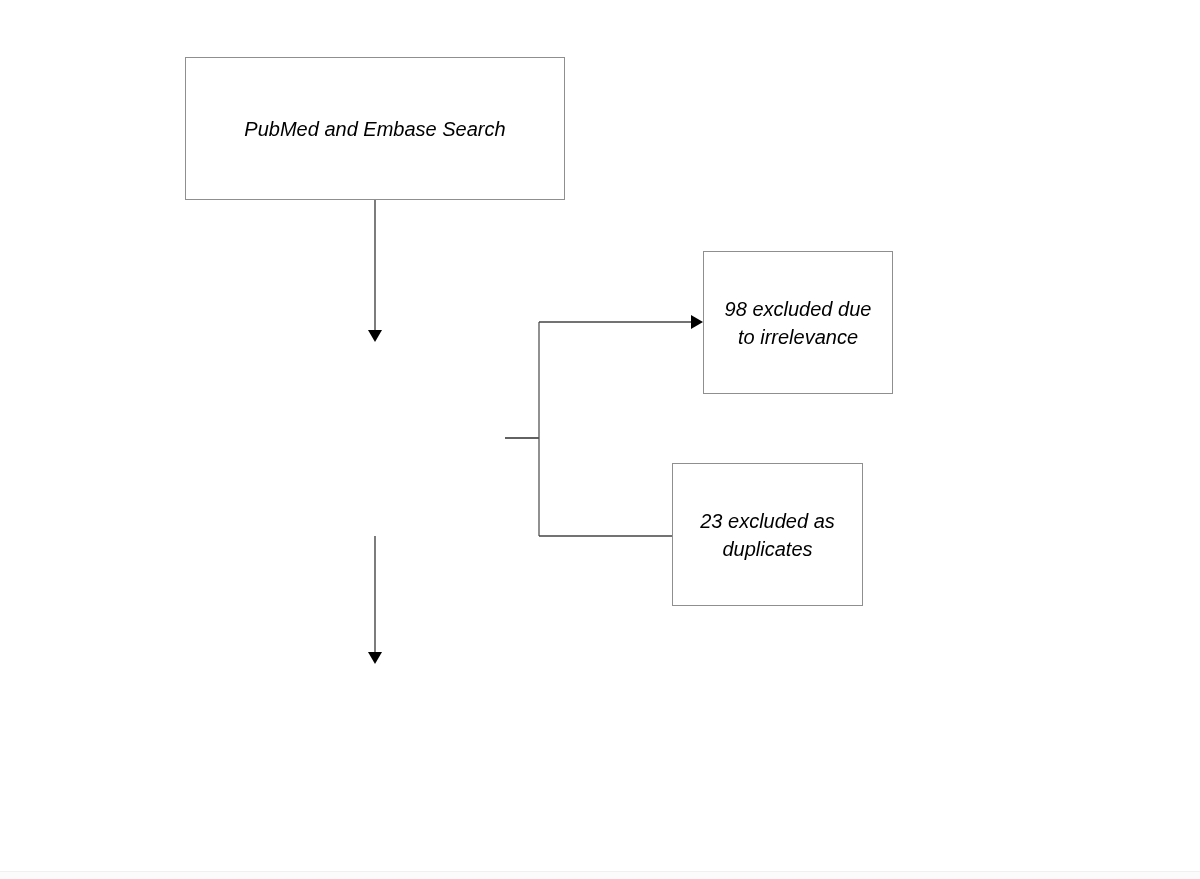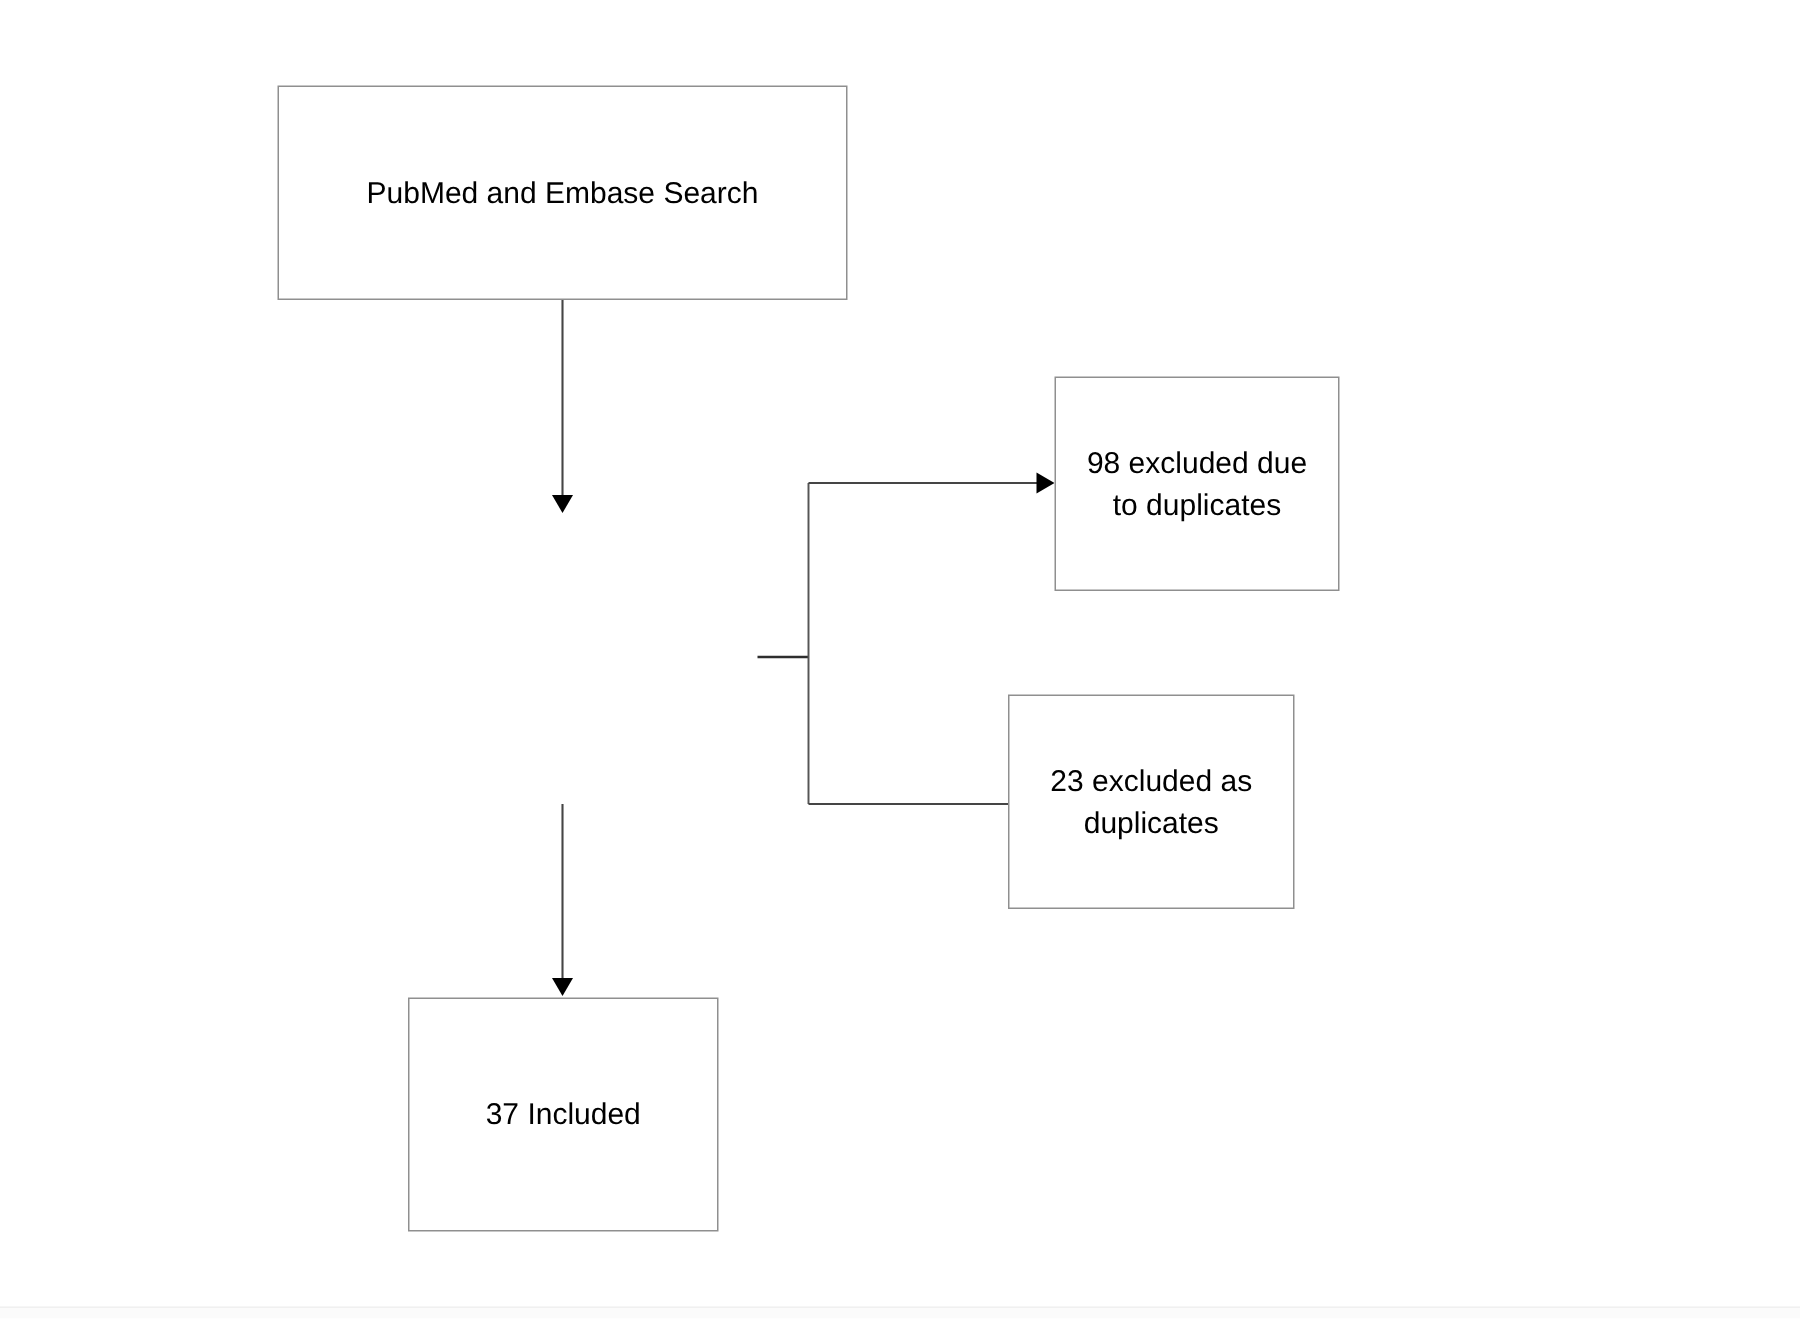--- a/index.html
+++ b/index.html
@@ -33,20 +33,21 @@
     align-items: center;
     justify-content: center;
     text-align: center;
     font-size: 20px;
     line-height: 28px;
     color: #000000;
   }
   .node .line {
     display: block;
     white-space: nowrap;
+    font-style: italic;
   }
   .node-search   { left: 185px; top: 57px;  width: 380px; height: 143px; }
   .node-results  { left: 246px; top: 342px; width: 260px; height: 194px; }
   .node-excl-irr { left: 703px; top: 251px; width: 190px; height: 143px; }
   .node-excl-dup { left: 672px; top: 463px; width: 191px; height: 143px; }
   .node-included { left: 272px; top: 665px; width: 207px; height: 156px; }
   .bottom-strip {
     position: absolute;
     left: 0;
     top: 871px;
@@ -80,28 +81,24 @@
   </svg>
 
   <div class="node node-search">
     <span class="line">PubMed and Embase Search</span>
     <span class="line"></span>
   </div>
 
 
   <div class="node node-excl-irr">
     <span class="line">98 excluded due</span>
-    <span class="line">to duplicates</span>
+    <span class="line">to irrelevance</span>
   </div>
 
   <div class="node node-excl-dup">
     <span class="line">23 excluded as</span>
     <span class="line">duplicates</span>
   </div>
 
-  <div class="node node-included">
-    <span class="line">37 Included</span>
-    <span class="line"></span>
-  </div>
 
   <div class="bottom-strip"></div>
 
 </div>
 
 </body></html>

